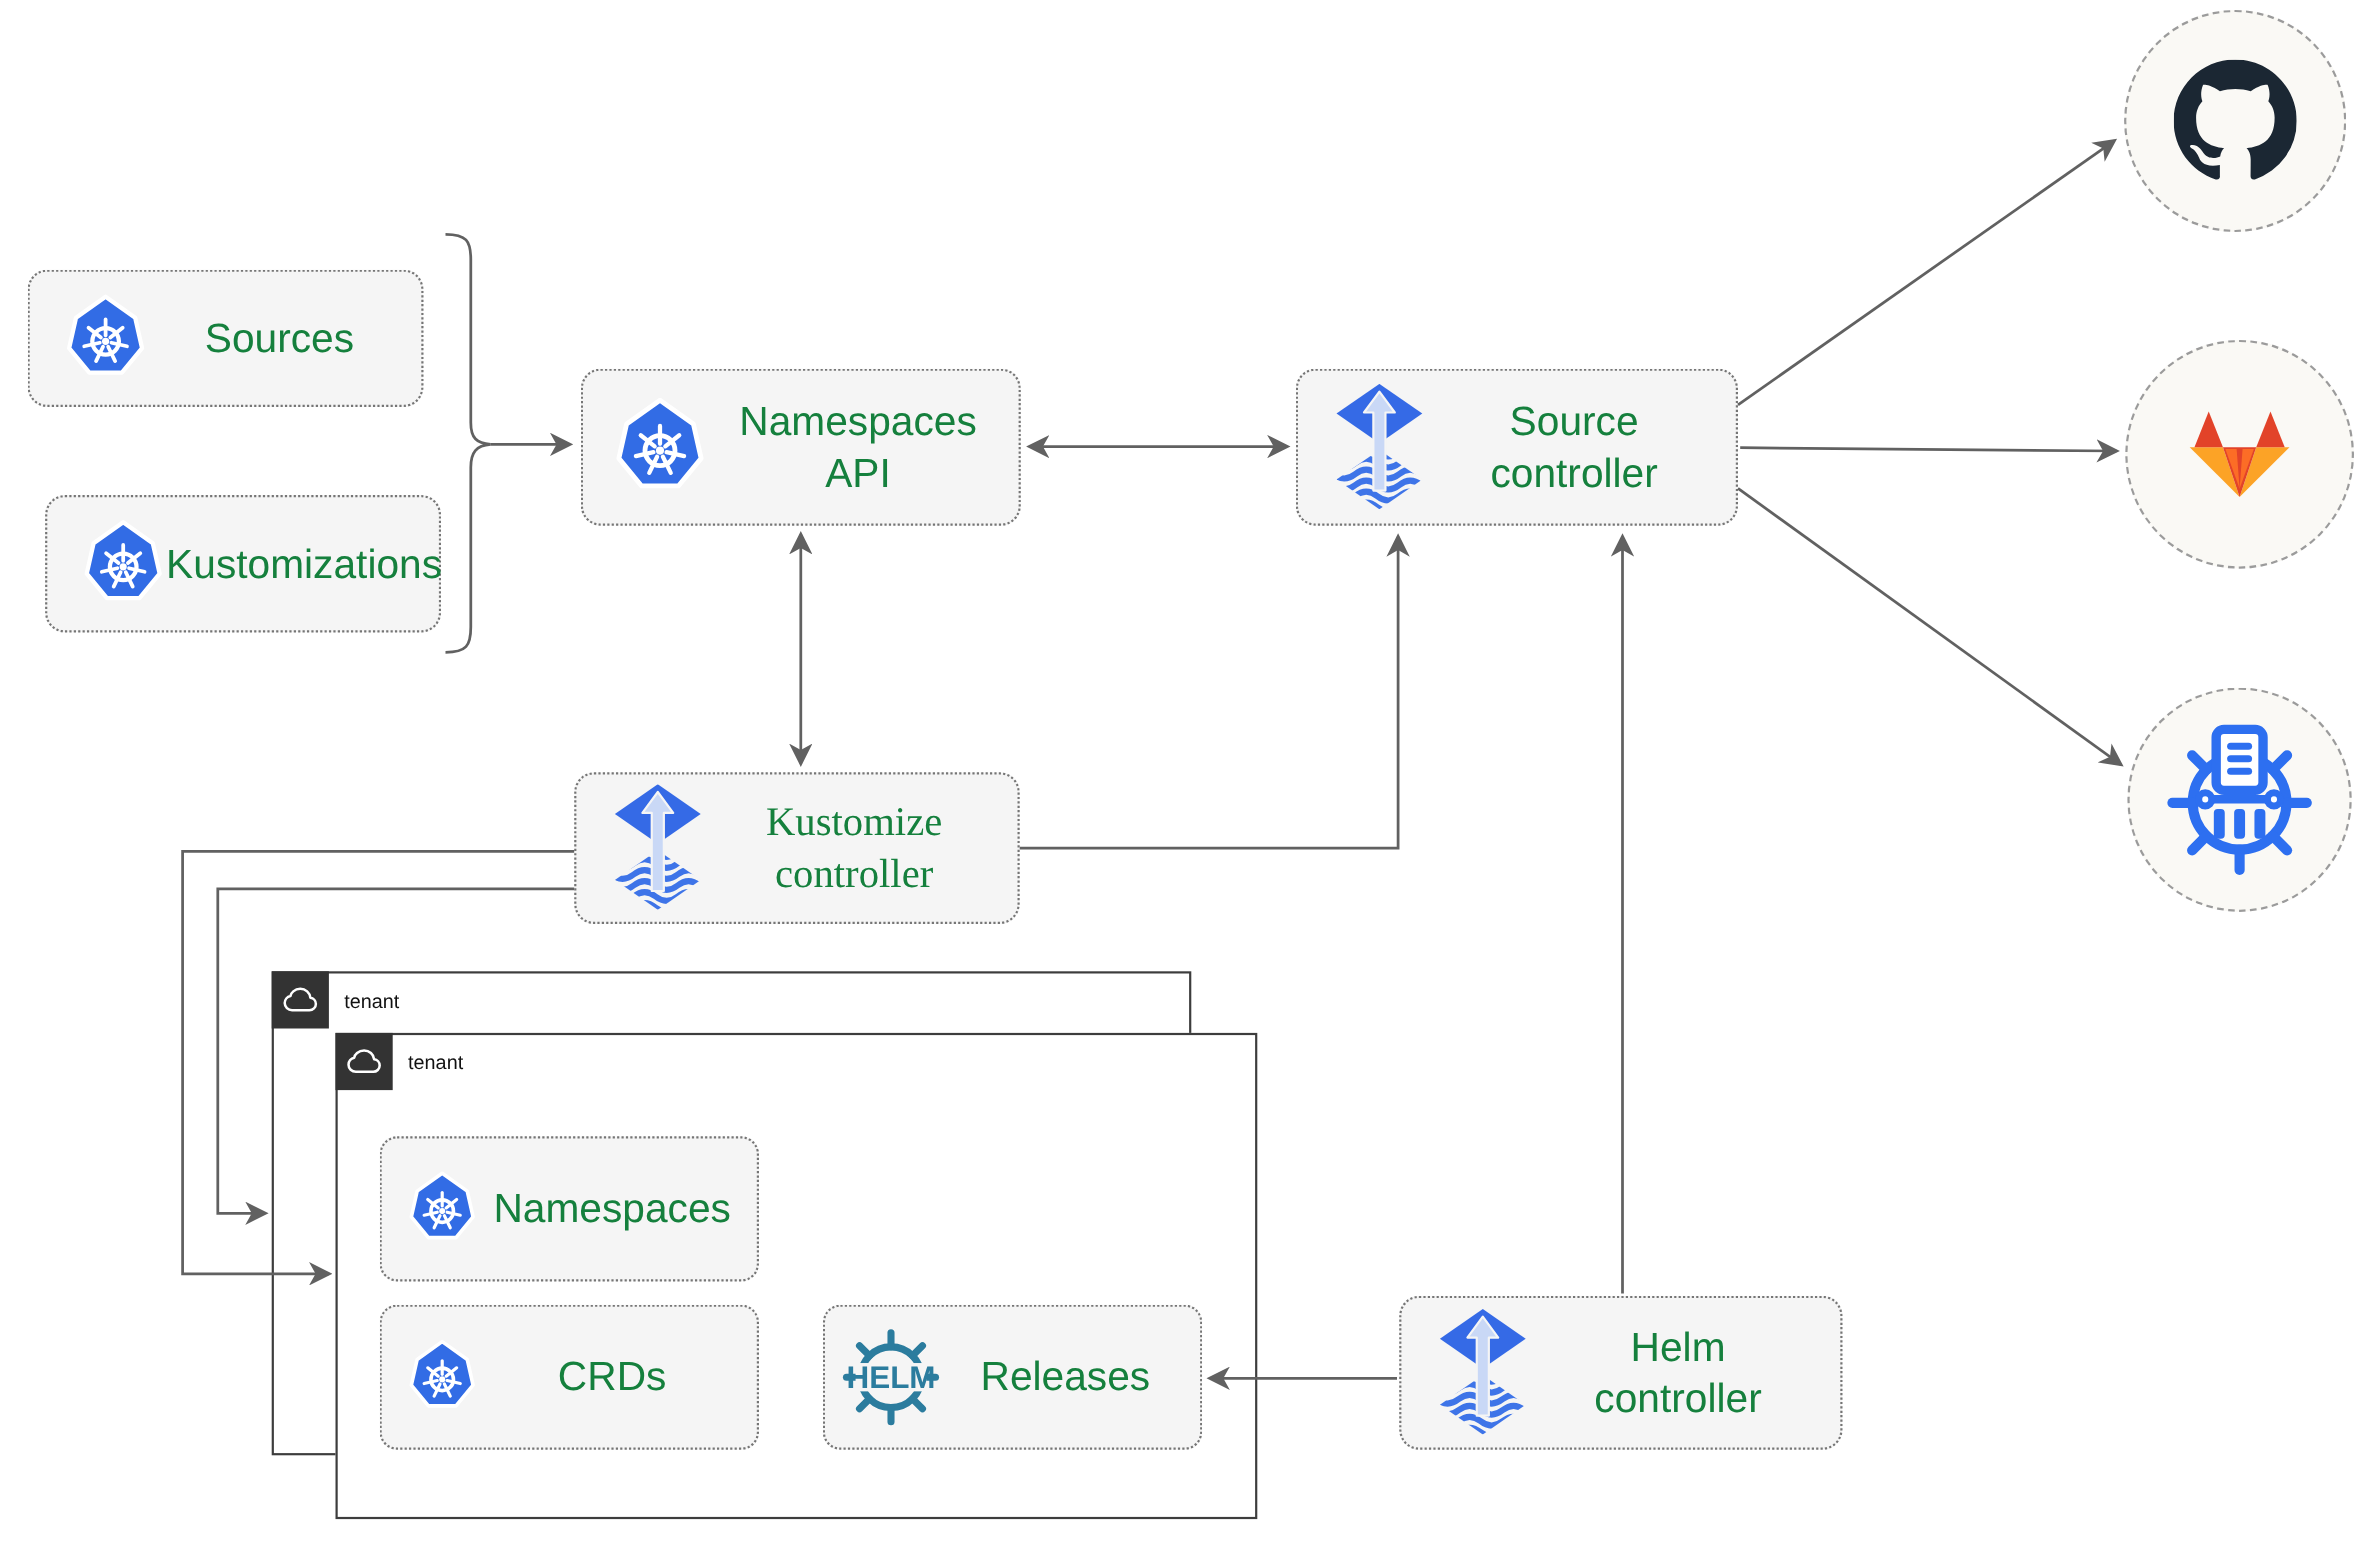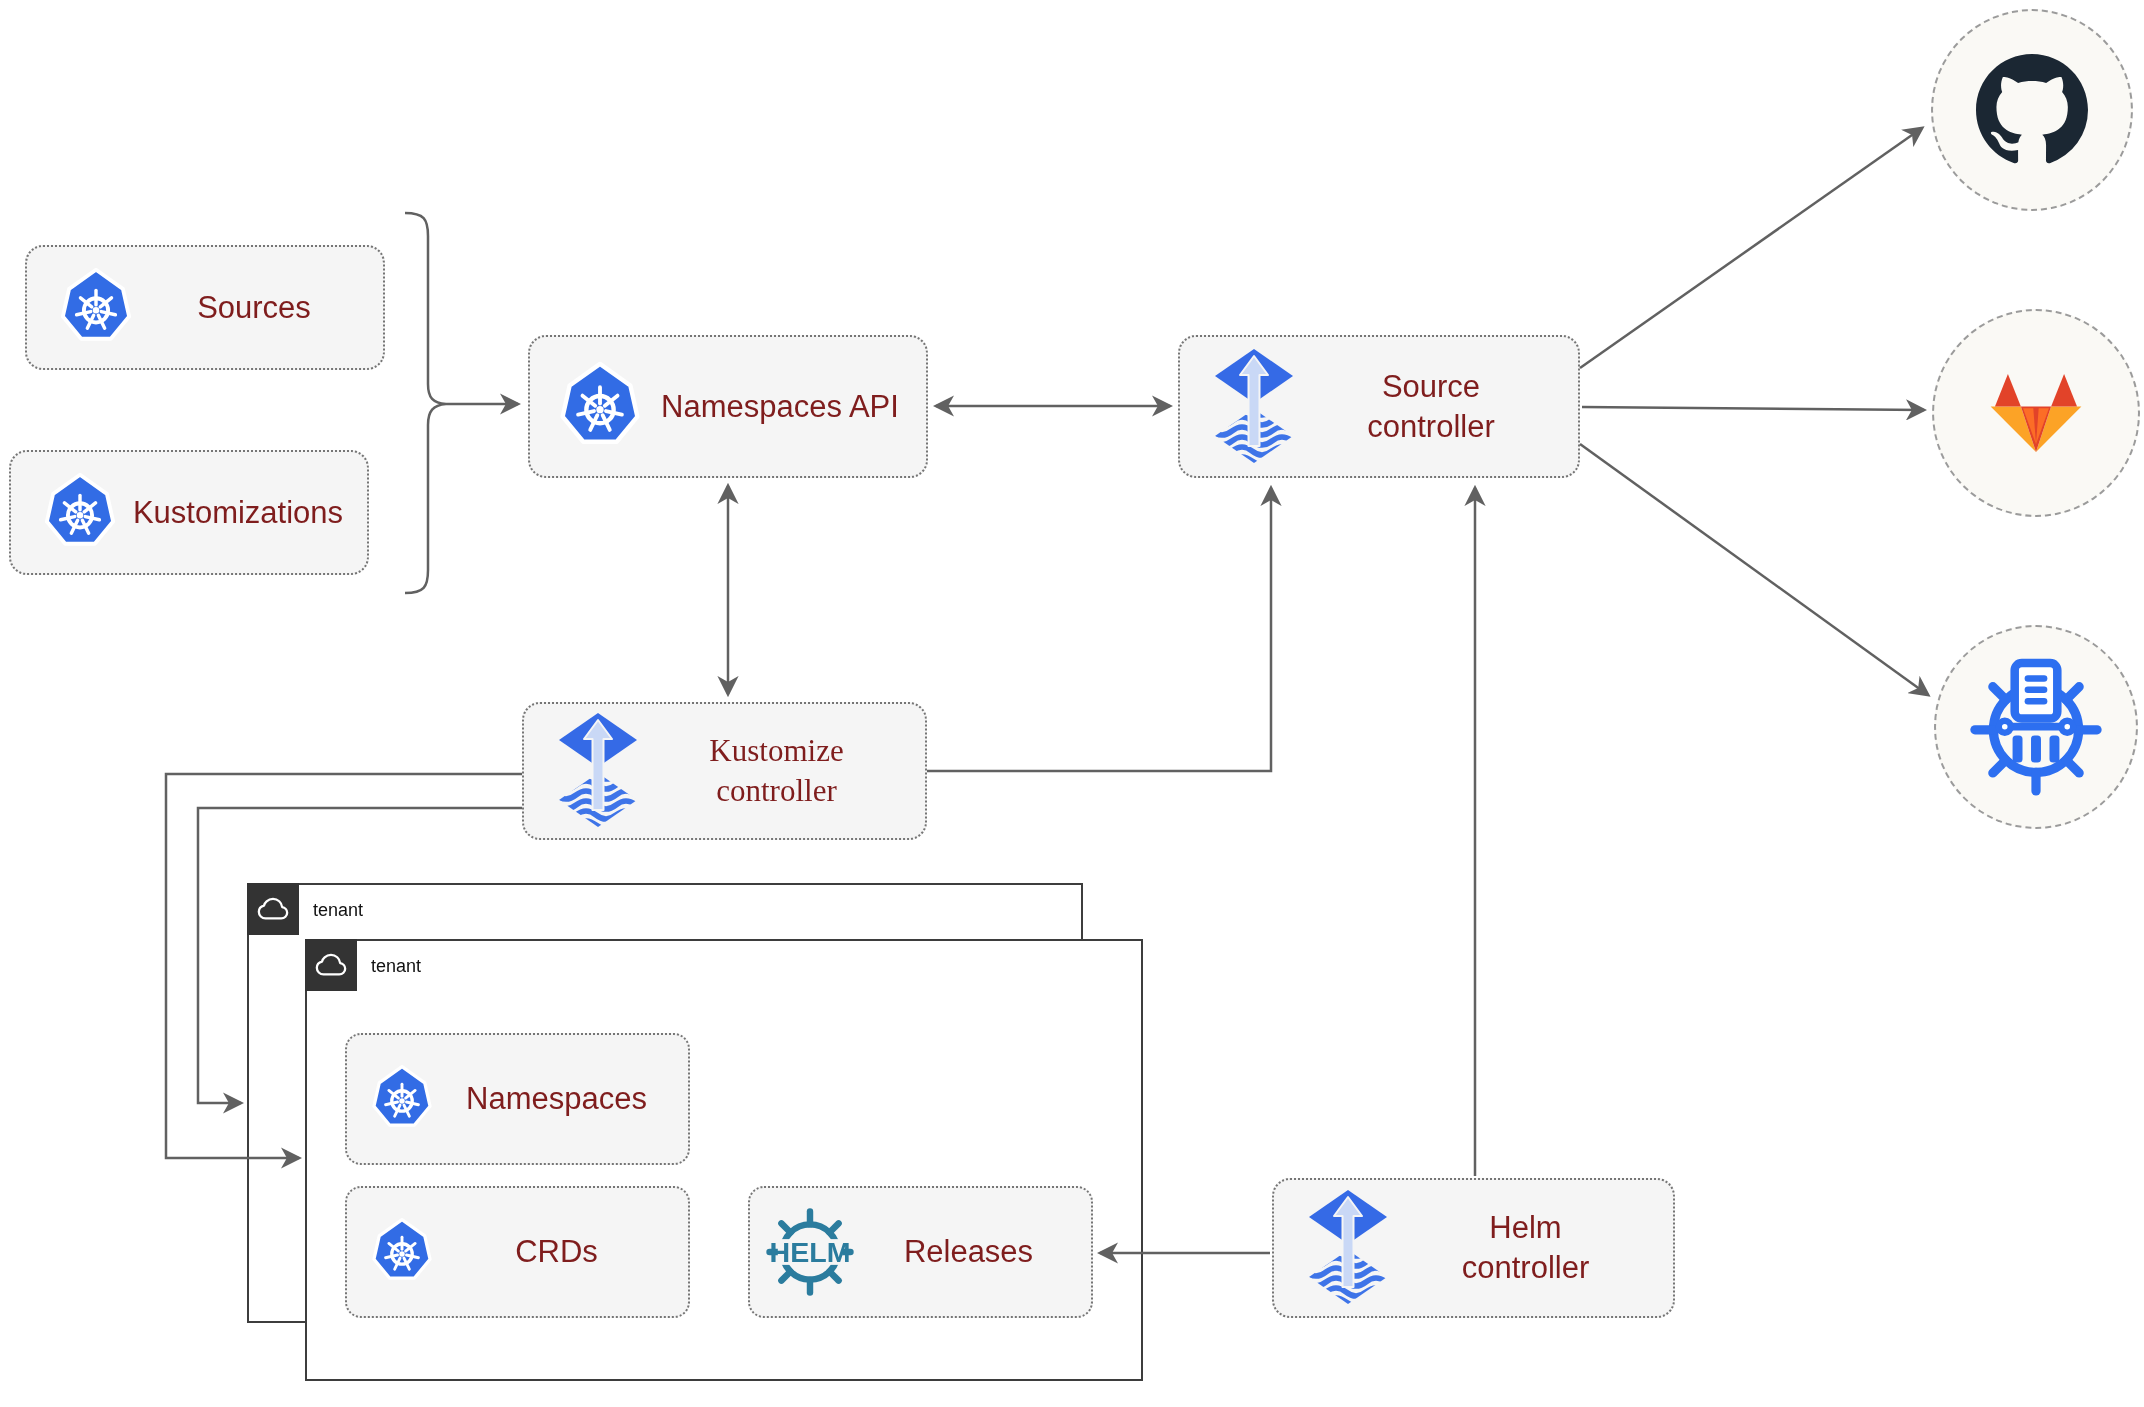--- a/index.html
+++ b/index.html
@@ -8,22 +8,22 @@
     font-family:"Liberation Sans","DejaVu Sans",sans-serif;color:#000;
   }
   
   .node{
     position:absolute;box-sizing:border-box;background:#f5f5f5;
     border:2px dotted #757575;border-radius:18px;
     display:flex;align-items:center;z-index:4;
   }
   .node .icon-wrap{flex:0 0 auto;display:flex;align-items:center;justify-content:center;}
   .node .label{
-    flex:1 1 auto;text-align:center;font-size:31px;line-height:1.28;
-    white-space:pre-line;color:#7f1d1d;padding-right:10px;
+    flex:1 1 auto;text-align:center;font-size:37px;line-height:1.28;
+    white-space:pre-line;color:#15803d;padding-right:10px;
   }
   
   .tenant{
     position:absolute;box-sizing:border-box;background:#ffffff;
     border:2.5px solid #3d3d3d;
   }
   .tenant .tab{
     position:absolute;left:-2.5px;top:-2.5px;width:52px;height:52px;background:#333333;
     display:flex;align-items:center;justify-content:center;
   }
@@ -144,21 +144,21 @@
 
   <div class="node" style="left:25px;top:245px;width:360px;height:125px;">
     <span class="icon-wrap" style="margin-left:30px;">
       <svg width="78" height="82">
           <use href="#sym-k8s"></use>
         </svg>
     </span>
     <span class="label">Sources</span>
   </div>
 
-  <div class="node" style="left:9px;top:450px;width:360px;height:125px;justify-content:flex-end;">
+  <div class="node" style="left:41px;top:450px;width:360px;height:125px;">
     <span class="icon-wrap" style="margin-left:30px;">
       <svg width="78" height="82">
           <use href="#sym-k8s"></use>
         </svg>
     </span>
     <span class="label">Kustomizations</span>
   </div>
 
   <div class="node" style="left:528px;top:335px;width:400px;height:143px;">
     <span class="icon-wrap" style="margin-left:26px;">

